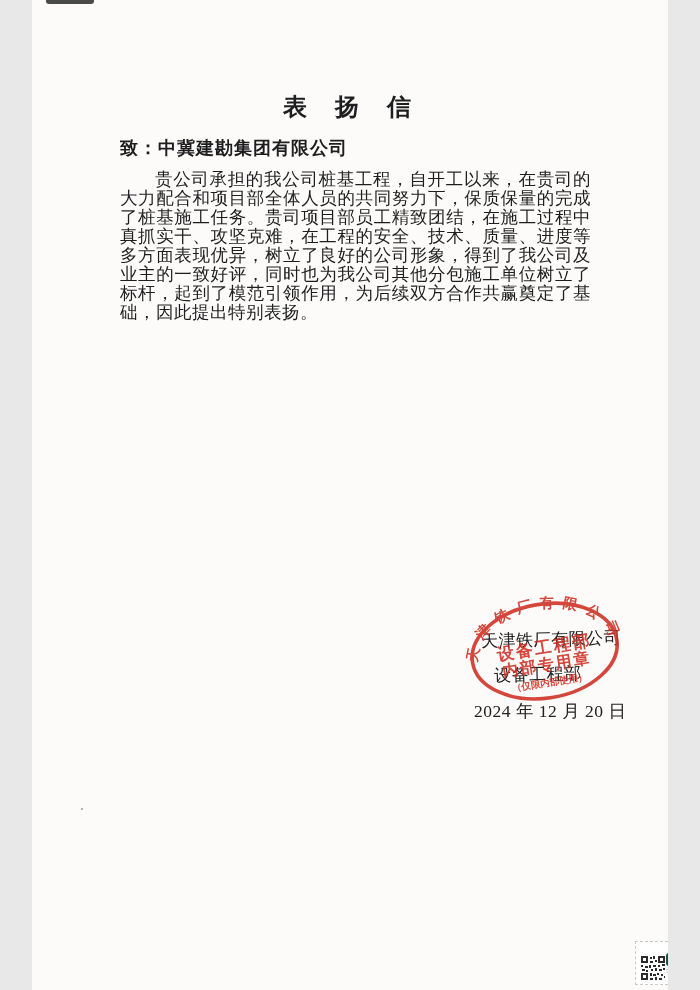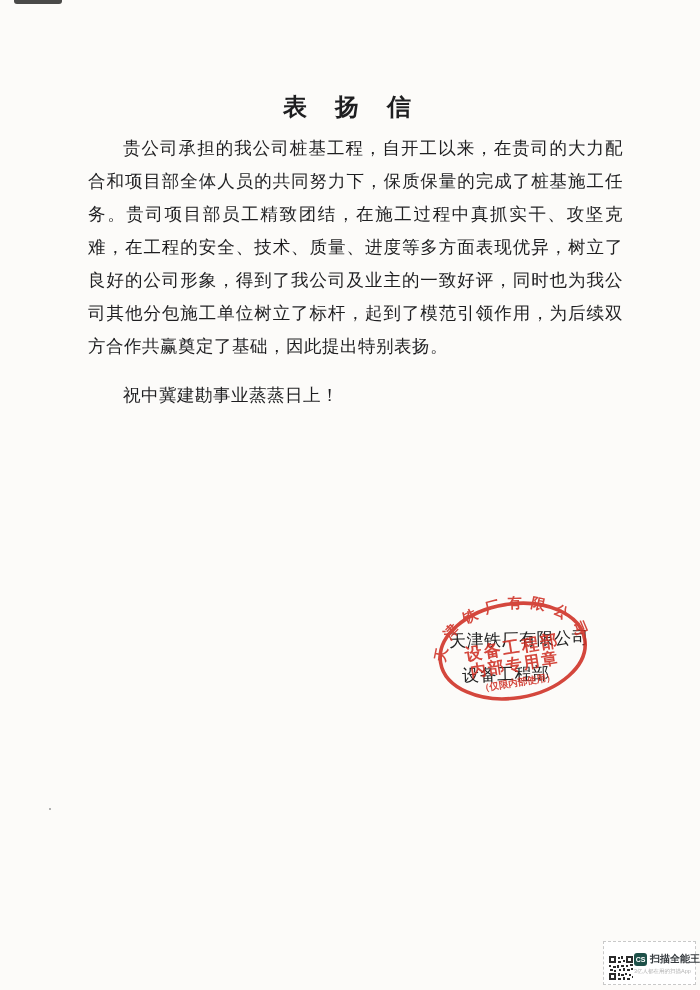--- a/index.html
+++ b/index.html
@@ -1,19 +1,19 @@
 <!DOCTYPE html>
 <html><head>
 <meta charset="utf-8">
 <style>
   * { margin: 0; padding: 0; box-sizing: border-box; }
   html, body { background: #e8e8e8; }
   .page {
     position: relative;
-    width: 700px;
+    width: 636px;
     height: 990px;
     margin: 0 auto;
     background: #fcfbf9;
     overflow: hidden;
     font-family: "Liberation Serif", "DejaVu Serif", serif;
     color: #1e1e20;
   }
   .scan-smudge {
     position: absolute;
     top: 0; left: 14px;
@@ -36,21 +36,21 @@
     font-size: 18px;
     font-weight: bold;
     line-height: 24px;
     letter-spacing: 1px;
   }
   .body-text {
     margin: 10px 77px 0 88px;
   }
   .body-text p {
     font-size: 17.5px;
-    line-height: 33px;
+    line-height: 19px;
     text-align: justify;
     text-indent: 2em;
     letter-spacing: .5px;
   }
   .body-text p.wish { margin-top: 16px; }
   .sig-company, .sig-dept, .sig-date {
     position: absolute;
     font-size: 17px;
     letter-spacing: .5px;
     color: #222;
@@ -111,28 +111,29 @@
 </style>
 </head>
 <body>
 
 <div class="page">
 
   <div class="scan-smudge"></div>
 
   <div class="doc-title">表  扬  信</div>
 
+  <div class="salutation">致：中冀建勘集团有限公司</div>
 
   <div class="body-text">
     <p>贵公司承担的我公司桩基工程，自开工以来，在贵司的大力配合和项目部全体人员的共同努力下，保质保量的完成了桩基施工任务。贵司项目部员工精致团结，在施工过程中真抓实干、攻坚克难，在工程的安全、技术、质量、进度等多方面表现优异，树立了良好的公司形象，得到了我公司及业主的一致好评，同时也为我公司其他分包施工单位树立了标杆，起到了模范引领作用，为后续双方合作共赢奠定了基础，因此提出特别表扬。</p>
-    <p class="wish">祝中冀建勘事业蒸蒸日上！</p>
   </div>
 
   <div class="sig-company">天津铁厂有限公司</div>
   <div class="sig-dept">设备工程部</div>
+  <div class="sig-date">2024 年 12 月 20 日</div>
 
   <svg class="stamp" viewBox="0 0 168 114" xmlns="http://www.w3.org/2000/svg">
     <ellipse cx="84" cy="55" rx="73" ry="47" fill="none" stroke="#cf2f24" stroke-width="3.6"></ellipse>
     <path id="stampArc" d="M 23,73 A 67 43 0 1 1 145,73" fill="none"></path>
     <text font-size="14.5" font-weight="bold" letter-spacing="8">
       <textPath href="#stampArc" startOffset="18">天津铁厂有限公司</textPath>
     </text>
     <text x="84" y="57" text-anchor="middle" font-size="17" font-weight="bold" letter-spacing="2">设备工程部</text>
     <text x="84" y="74" text-anchor="middle" font-size="16" font-weight="bold" letter-spacing="2">内部专用章</text>
     <text x="84" y="90" text-anchor="middle" font-size="9.5" font-weight="bold">（仅限内部使用）</text>

